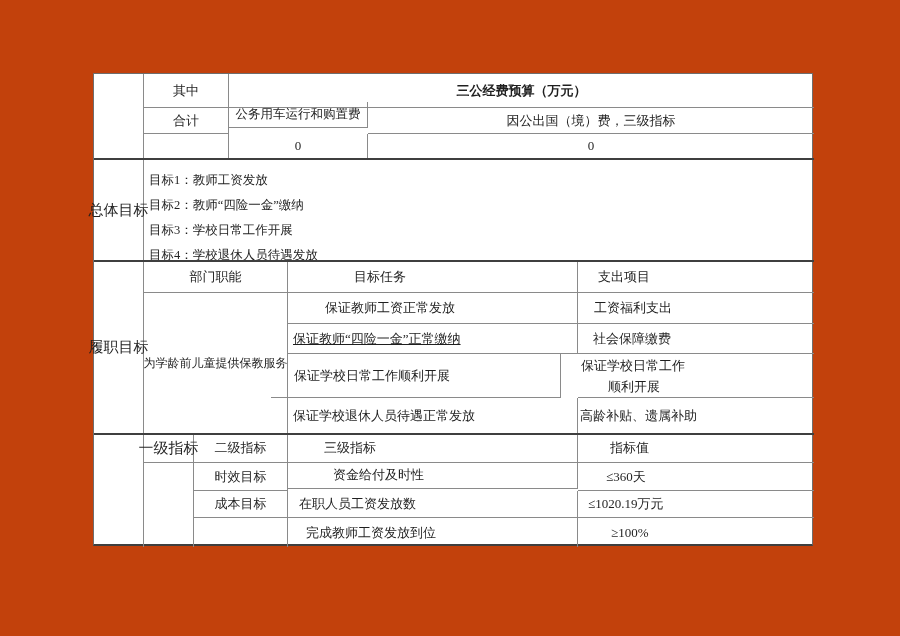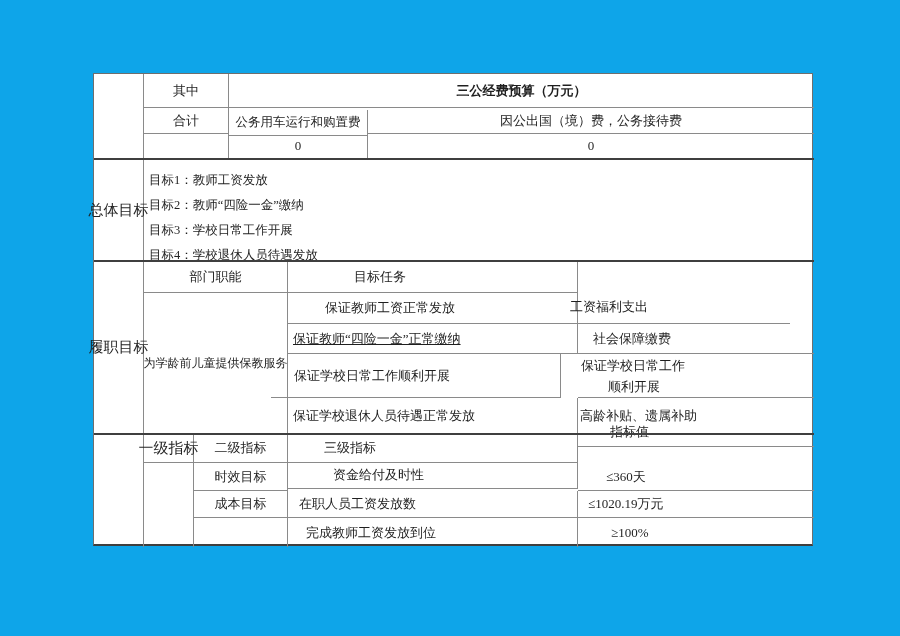--- a/index.html
+++ b/index.html
@@ -4,21 +4,21 @@
 <style>
   html,body{margin:0;padding:0;}
   body{
     width:900px;height:636px;
     background:#ffffff;
     font-family:"Liberation Serif","DejaVu Serif",serif;
     color:#1f1f1f;
     overflow:hidden;
     position:relative;
   }
-  #stage{position:absolute;left:0;top:0;width:900px;height:636px;background:#0ea5e9;}
+  #stage{position:absolute;left:0;top:0;width:900px;height:636px;background:#c2410c;}
   #tbl{
     position:absolute;left:93px;top:73px;width:720px;height:473px;
     border:1px solid #6e6e6e;
     border-bottom:2px solid #3f3f3f;
     box-sizing:border-box;
     background:#ffffff;
   }
   .c{
     position:absolute;box-sizing:border-box;
     border-right:1px solid #8a8a8a;
@@ -55,65 +55,66 @@
 <body>
 
 <div id="stage">
   <div id="tbl">
 
     <div class="c" style="left:0;top:0;width:50px;height:85px;"></div>
     <div class="c center" style="left:50px;top:0;width:85px;height:34px;">其中</div>
     <div class="c center bold nr" style="left:135px;top:0;width:585px;height:34px;">三公经费预算（万元）</div>
 
     <div class="c center" style="left:50px;top:34px;width:85px;height:26px;">合计</div>
-    <div class="c center f125" style="left:135px;top:36px;width:139px;height:26px;">公务用车运行和购置费</div>
-    <div class="c center nr" style="left:274px;top:34px;width:446px;height:26px;">因公出国（境）费，公务接待费</div>
+    <div class="c center f125" style="left:135px;top:28px;width:139px;height:26px;">公务用车运行和购置费</div>
+    <div class="c center nr" style="left:274px;top:34px;width:446px;height:26px;">因公出国（境）费，三级指标</div>
 
     <div class="c" style="left:50px;top:60px;width:85px;height:25px;"></div>
     <div class="c center" style="left:135px;top:60px;width:139px;height:25px;">0</div>
     <div class="c center nr" style="left:274px;top:60px;width:446px;height:25px;">0</div>
 
     <div class="c center sm" style="left:0;top:85px;width:50px;height:102px;">总体目标</div>
     <div class="c goals nr" style="left:50px;top:85px;width:670px;height:102px;">
       <div>目标1：教师工资发放</div>
       <div>目标2：教师“四险一金”缴纳</div>
       <div>目标3：学校日常工作开展</div>
       <div>目标4：学校退休人员待遇发放</div>
     </div>
 
     <div class="c center sm" style="left:0;top:187px;width:50px;height:173px;">履职目标</div>
 
     <div class="c center" style="left:50px;top:187px;width:144px;height:32px;">部门职能</div>
     <div class="c left" style="left:194px;top:187px;width:290px;height:32px;padding-left:66px;">目标任务</div>
+    <div class="c left nr" style="left:484px;top:187px;width:236px;height:32px;padding-left:20px;">支出项目</div>
 
     <div class="c center f12" style="left:50px;top:219px;width:144px;height:141px;">为学龄前儿童提供保教服务</div>
 
     <div class="c left" style="left:194px;top:219px;width:290px;height:31px;padding-left:37px;">保证教师工资正常发放</div>
-    <div class="c left nr" style="left:460px;top:219px;width:236px;height:31px;padding-left:16px;font-family:Liberation Mono, monospace;">工资福利支出</div>
+    <div class="c left nr" style="left:484px;top:219px;width:236px;height:31px;padding-left:16px;">工资福利支出</div>
 
     <div class="c left" style="left:194px;top:250px;width:290px;height:30px;padding-left:5px;text-decoration:underline;">保证教师“四险一金”正常缴纳</div>
     <div class="c left nr" style="left:484px;top:250px;width:236px;height:30px;padding-left:15px;">社会保障缴费</div>
 
     <div class="c left" style="left:177px;top:280px;width:290px;height:44px;padding-left:23px;">保证学校日常工作顺利开展</div>
     <div class="c twolines nr" style="left:484px;top:280px;width:236px;height:44px;padding-left:3px;">
       <div>保证学校日常工作</div>
       <div class="tl2">顺利开展</div>
     </div>
 
     <div class="c left" style="left:194px;top:324px;width:290px;height:36px;padding-left:5px;">保证学校退休人员待遇正常发放</div>
     <div class="c left nr" style="left:484px;top:324px;width:236px;height:36px;padding-left:2px;">高龄补贴、遗属补助</div>
 
     <div class="c nb" style="left:0;top:360px;width:50px;height:113px;"></div>
 
     <div class="c center sm" style="left:50px;top:360px;width:50px;height:29px;padding:0;">一级指标</div>
     <div class="c nb" style="left:50px;top:389px;width:50px;height:84px;"></div>
 
     <div class="c center" style="left:100px;top:360px;width:94px;height:29px;">二级指标</div>
     <div class="c left" style="left:194px;top:360px;width:290px;height:29px;padding-left:36px;">三级指标</div>
-    <div class="c left nr" style="left:484px;top:344px;width:236px;height:29px;padding-left:32px;">指标值</div>
+    <div class="c left nr" style="left:484px;top:360px;width:236px;height:29px;padding-left:32px;">指标值</div>
 
     <div class="c center" style="left:100px;top:389px;width:94px;height:28px;">时效目标</div>
     <div class="c left" style="left:194px;top:387px;width:290px;height:28px;padding-left:45px;">资金给付及时性</div>
     <div class="c left nr" style="left:484px;top:389px;width:236px;height:28px;padding-left:28px;">≤360天</div>
 
     <div class="c center" style="left:100px;top:417px;width:94px;height:27px;">成本目标</div>
     <div class="c left" style="left:194px;top:417px;width:290px;height:27px;padding-left:11px;">在职人员工资发放数</div>
     <div class="c left nr" style="left:484px;top:417px;width:236px;height:27px;padding-left:10px;">≤1020.19万元</div>
 
     <div class="c nb" style="left:100px;top:444px;width:94px;height:29px;"></div>

